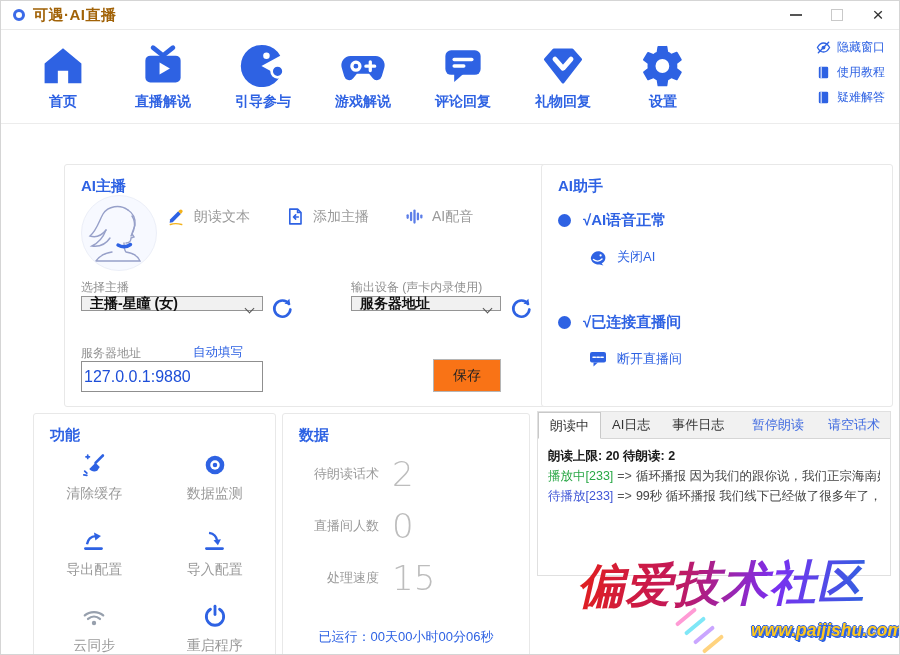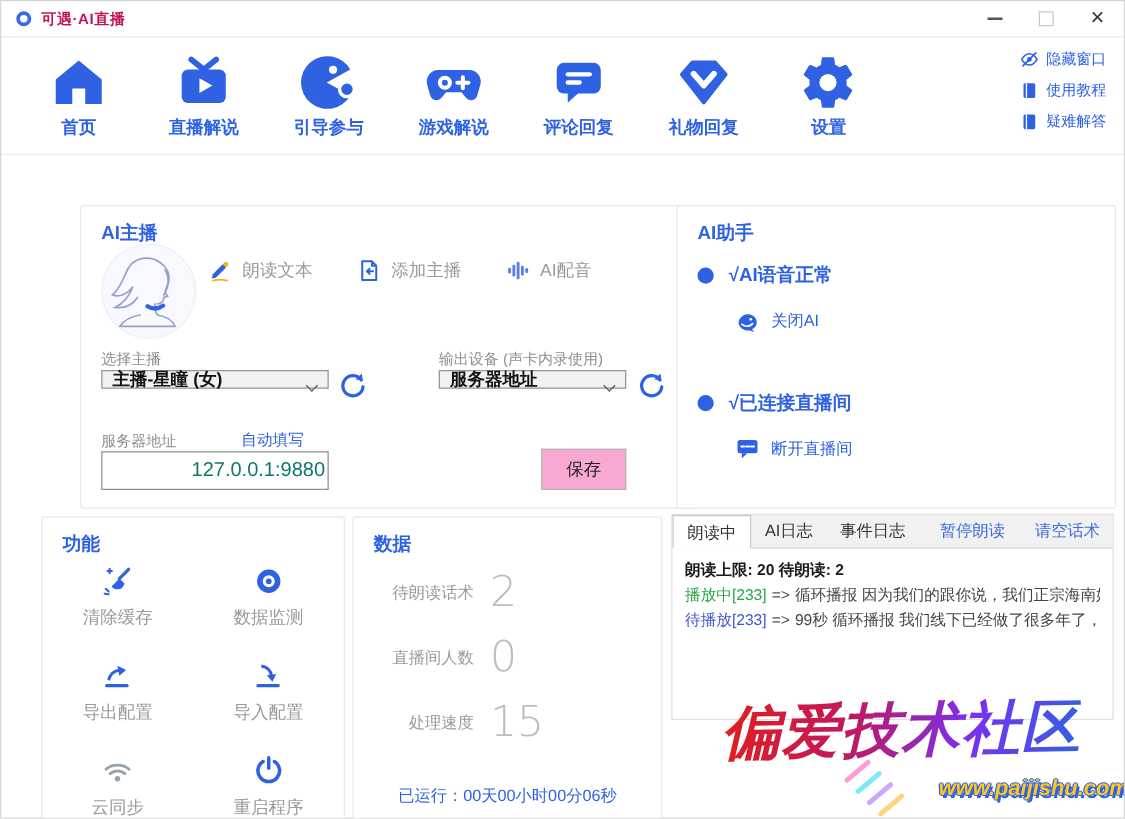--- a/index.html
+++ b/index.html
@@ -1,21 +1,21 @@
 <!DOCTYPE html>
 <html><head>
 <meta charset="utf-8">
 <style>
   html,body{margin:0;padding:0;}
   #app{position:relative;width:900px;height:655px;background:#fff;border:1px solid #d5d5d5;
        box-sizing:border-box;overflow:hidden;font-family:"Liberation Sans",sans-serif;}
   
   .titlebar{height:28px;display:flex;align-items:center;padding:0 14px 0 12px;border-bottom:1px solid #eaeaea;}
   .app-dot{width:6px;height:6px;border-radius:50%;border:3px solid #3b6ae8;background:#fff;}
-  .app-title{font-size:12px;color:#be185d;font-weight:700;margin-left:8px;letter-spacing:.5px;}
+  .app-title{font-size:15px;color:#a16207;font-weight:700;margin-left:8px;letter-spacing:.5px;}
   .win-controls{margin-left:auto;display:flex;align-items:center;gap:27px;}
   .wc{cursor:pointer;display:flex;align-items:center;justify-content:center;width:14px;height:14px;}
   .wc-min-bar{width:12px;height:2px;background:#555;}
   .wc-max-box{width:10px;height:10px;border:1.5px solid #c9c9c9;}
   .wc-close-x{font-size:19px;color:#333;line-height:14px;font-weight:400;}
   
   .navbar{position:relative;height:94px;border-bottom:1px solid #ececec;display:flex;padding-left:12px;box-sizing:border-box;}
   .nav-item{width:100px;padding-top:13px;display:flex;flex-direction:column;align-items:center;cursor:pointer;}
   .nav-item svg{width:46px;height:46px;}
   .nav-label{margin-top:4px;font-size:14px;color:#2e62e3;font-weight:600;}
@@ -38,23 +38,23 @@
   .tool svg{width:19px;height:19px;}
   .form-label{position:absolute;font-size:12px;color:#8f8f8f;white-space:nowrap;}
   .combo{position:absolute;top:131px;height:15px;background:#f1f1f1;border:1px solid #959595;
          display:flex;align-items:center;padding:0 22px 0 8px;font-size:14px;font-weight:700;color:#111;
          box-sizing:border-box;cursor:pointer;white-space:nowrap;}
   .cbx-arrow{position:absolute;right:9px;top:8px;width:6px;height:6px;border-right:1.6px solid #555;
              border-bottom:1.6px solid #555;transform:rotate(45deg);}
   .refresh{position:absolute;top:132px;width:24px;height:24px;cursor:pointer;}
   .autofill{position:absolute;left:128px;top:179px;font-size:12.5px;color:#2e62e3;cursor:pointer;}
   .server-input{position:absolute;left:16px;top:196px;width:182px;height:31px;border:1px solid #8f8f8f;
-                text-align:right;font-size:16px;color:#0f766e;box-sizing:border-box;background:#fff;
+                text-align:left;font-size:16px;color:#1d4ed8;box-sizing:border-box;background:#fff;
                 font-family:"Liberation Sans",sans-serif;}
-  .save-btn{position:absolute;left:368px;top:194px;width:66px;height:31px;background:#f9a8d4;
+  .save-btn{position:absolute;left:368px;top:194px;width:66px;height:31px;background:#f97316;
             border:1px solid #b5b5b5;display:flex;align-items:center;justify-content:center;
             font-size:14px;color:#222;cursor:pointer;}
   
   .status-row{position:absolute;left:16px;display:flex;align-items:center;gap:12px;}
   .status-bullet{width:13px;height:13px;border-radius:50%;background:#2e62e3;}
   .status-text{font-size:15px;font-weight:700;color:#2e62e3;}
   .action-row{position:absolute;left:46px;display:flex;align-items:center;gap:9px;font-size:13px;color:#2e62e3;cursor:pointer;}
   .action-row svg{width:20px;height:20px;}
   
   .feature-grid{position:absolute;left:0;top:38px;width:100%;display:grid;grid-template-columns:1fr 1fr;row-gap:25px;}

